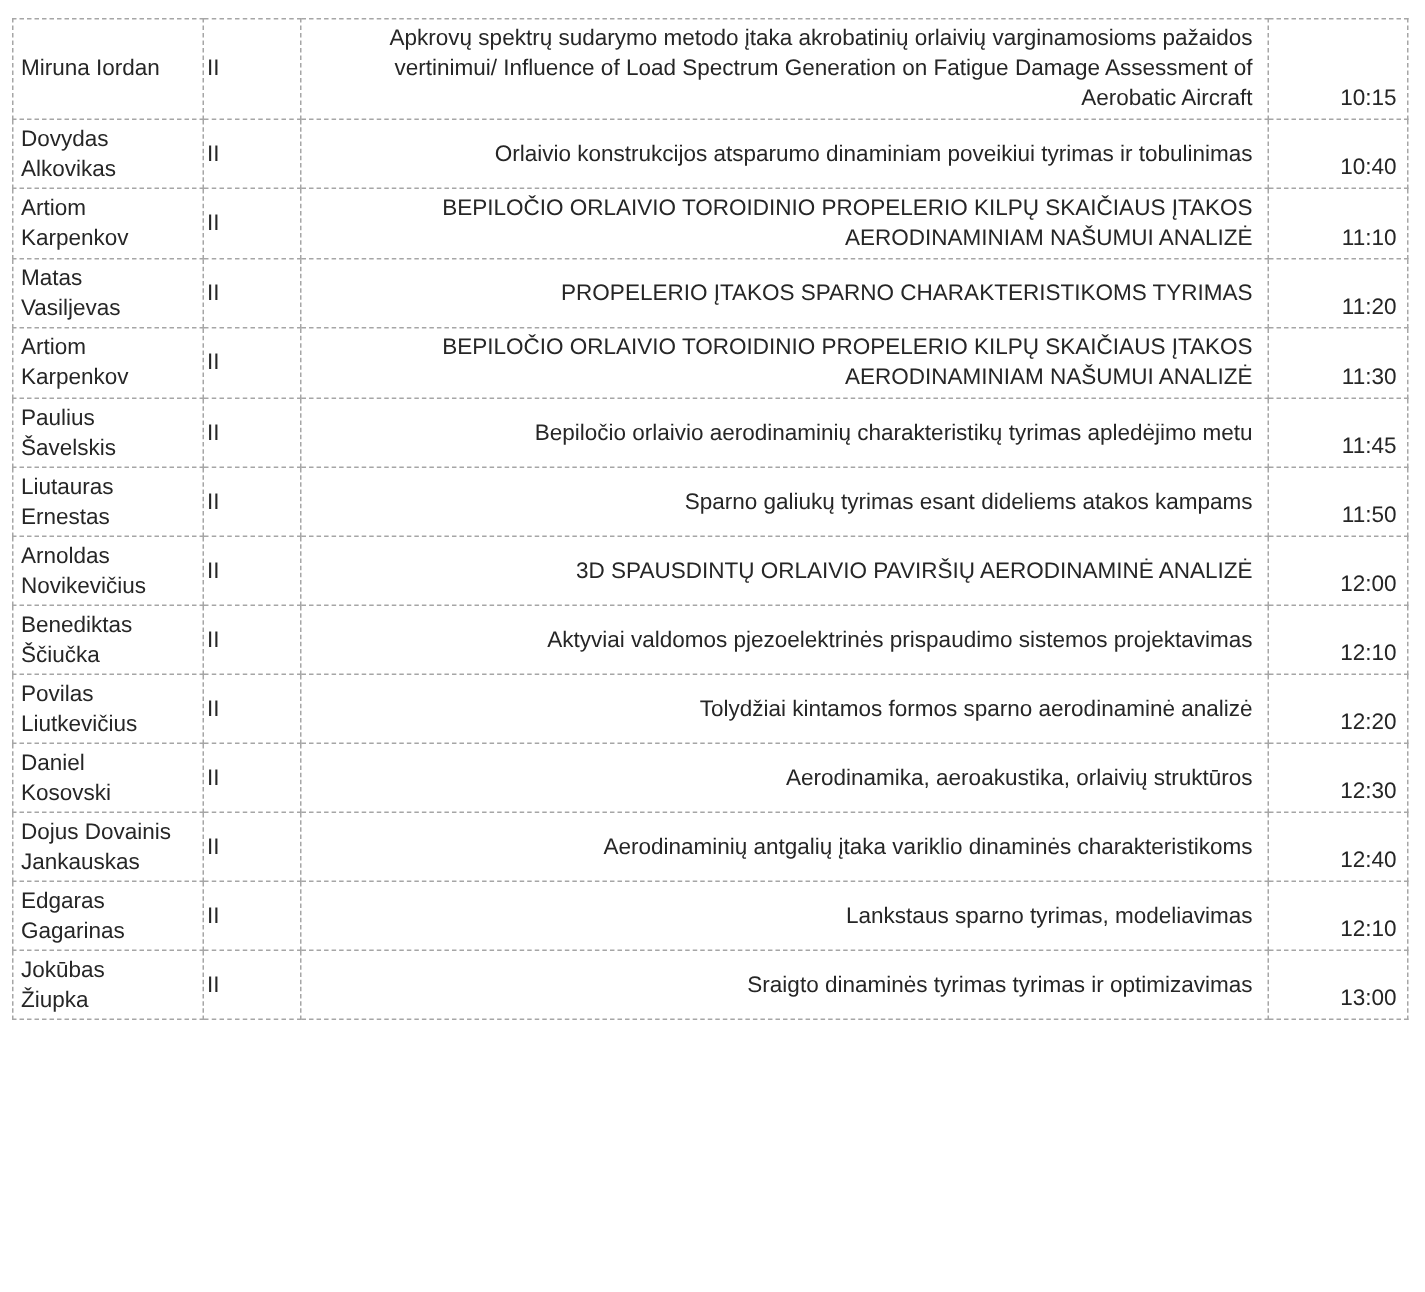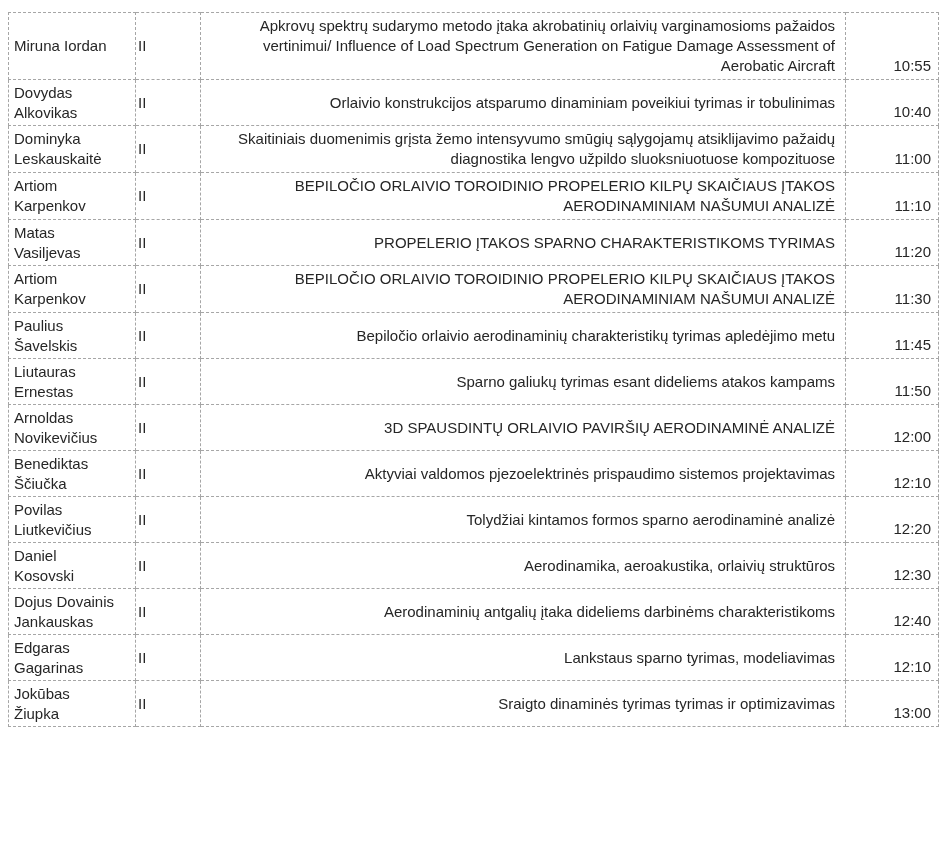--- a/index.html
+++ b/index.html
@@ -63,40 +63,33 @@
       <col style="width:127px">
       <col style="width:65px">
       <col style="width:645px">
       <col style="width:93px">
     </colgroup>
     <tbody>
   <tr class="row">
     <td class="c-name">Miruna Iordan</td>
     <td class="c-group">II</td>
     <td class="c-title">Apkrovų spektrų sudarymo metodo įtaka akrobatinių orlaivių varginamosioms pažaidos vertinimui/ Influence of Load Spectrum Generation on Fatigue Damage Assessment of Aerobatic Aircraft</td>
-    <td class="c-time">10:55</td>
+    <td class="c-time">10:15</td>
   </tr>
 
 
   <tr class="row">
     <td class="c-name">Dovydas
 Alkovikas</td>
     <td class="c-group">II</td>
     <td class="c-title">Orlaivio konstrukcijos atsparumo dinaminiam poveikiui tyrimas ir tobulinimas</td>
     <td class="c-time">10:40</td>
   </tr>
 
 
-  <tr class="row">
-    <td class="c-name">Dominyka
-Leskauskaitė</td>
-    <td class="c-group">II</td>
-    <td class="c-title">Skaitiniais duomenimis grįsta žemo intensyvumo smūgių sąlygojamų atsiklijavimo pažaidų diagnostika lengvo užpildo sluoksniuotuose kompozituose</td>
-    <td class="c-time">11:00</td>
-  </tr>
 
   <tr class="row">
     <td class="c-name">Artiom
 Karpenkov</td>
     <td class="c-group">II</td>
     <td class="c-title">BEPILOČIO ORLAIVIO TOROIDINIO PROPELERIO KILPŲ SKAIČIAUS ĮTAKOS AERODINAMINIAM NAŠUMUI ANALIZĖ</td>
     <td class="c-time">11:10</td>
   </tr>
 
   <tr class="row">
@@ -160,21 +153,21 @@
 Kosovski</td>
     <td class="c-group">II</td>
     <td class="c-title">Aerodinamika, aeroakustika, orlaivių struktūros</td>
     <td class="c-time">12:30</td>
   </tr>
 
   <tr class="row">
     <td class="c-name">Dojus Dovainis
 Jankauskas</td>
     <td class="c-group">II</td>
-    <td class="c-title">Aerodinaminių antgalių įtaka dideliems darbinėms charakteristikoms</td>
+    <td class="c-title">Aerodinaminių antgalių įtaka variklio dinaminės charakteristikoms</td>
     <td class="c-time">12:40</td>
   </tr>
 
   <tr class="row">
     <td class="c-name">Edgaras
 Gagarinas</td>
     <td class="c-group">II</td>
     <td class="c-title">Lankstaus sparno tyrimas, modeliavimas</td>
     <td class="c-time">12:10</td>
   </tr>

